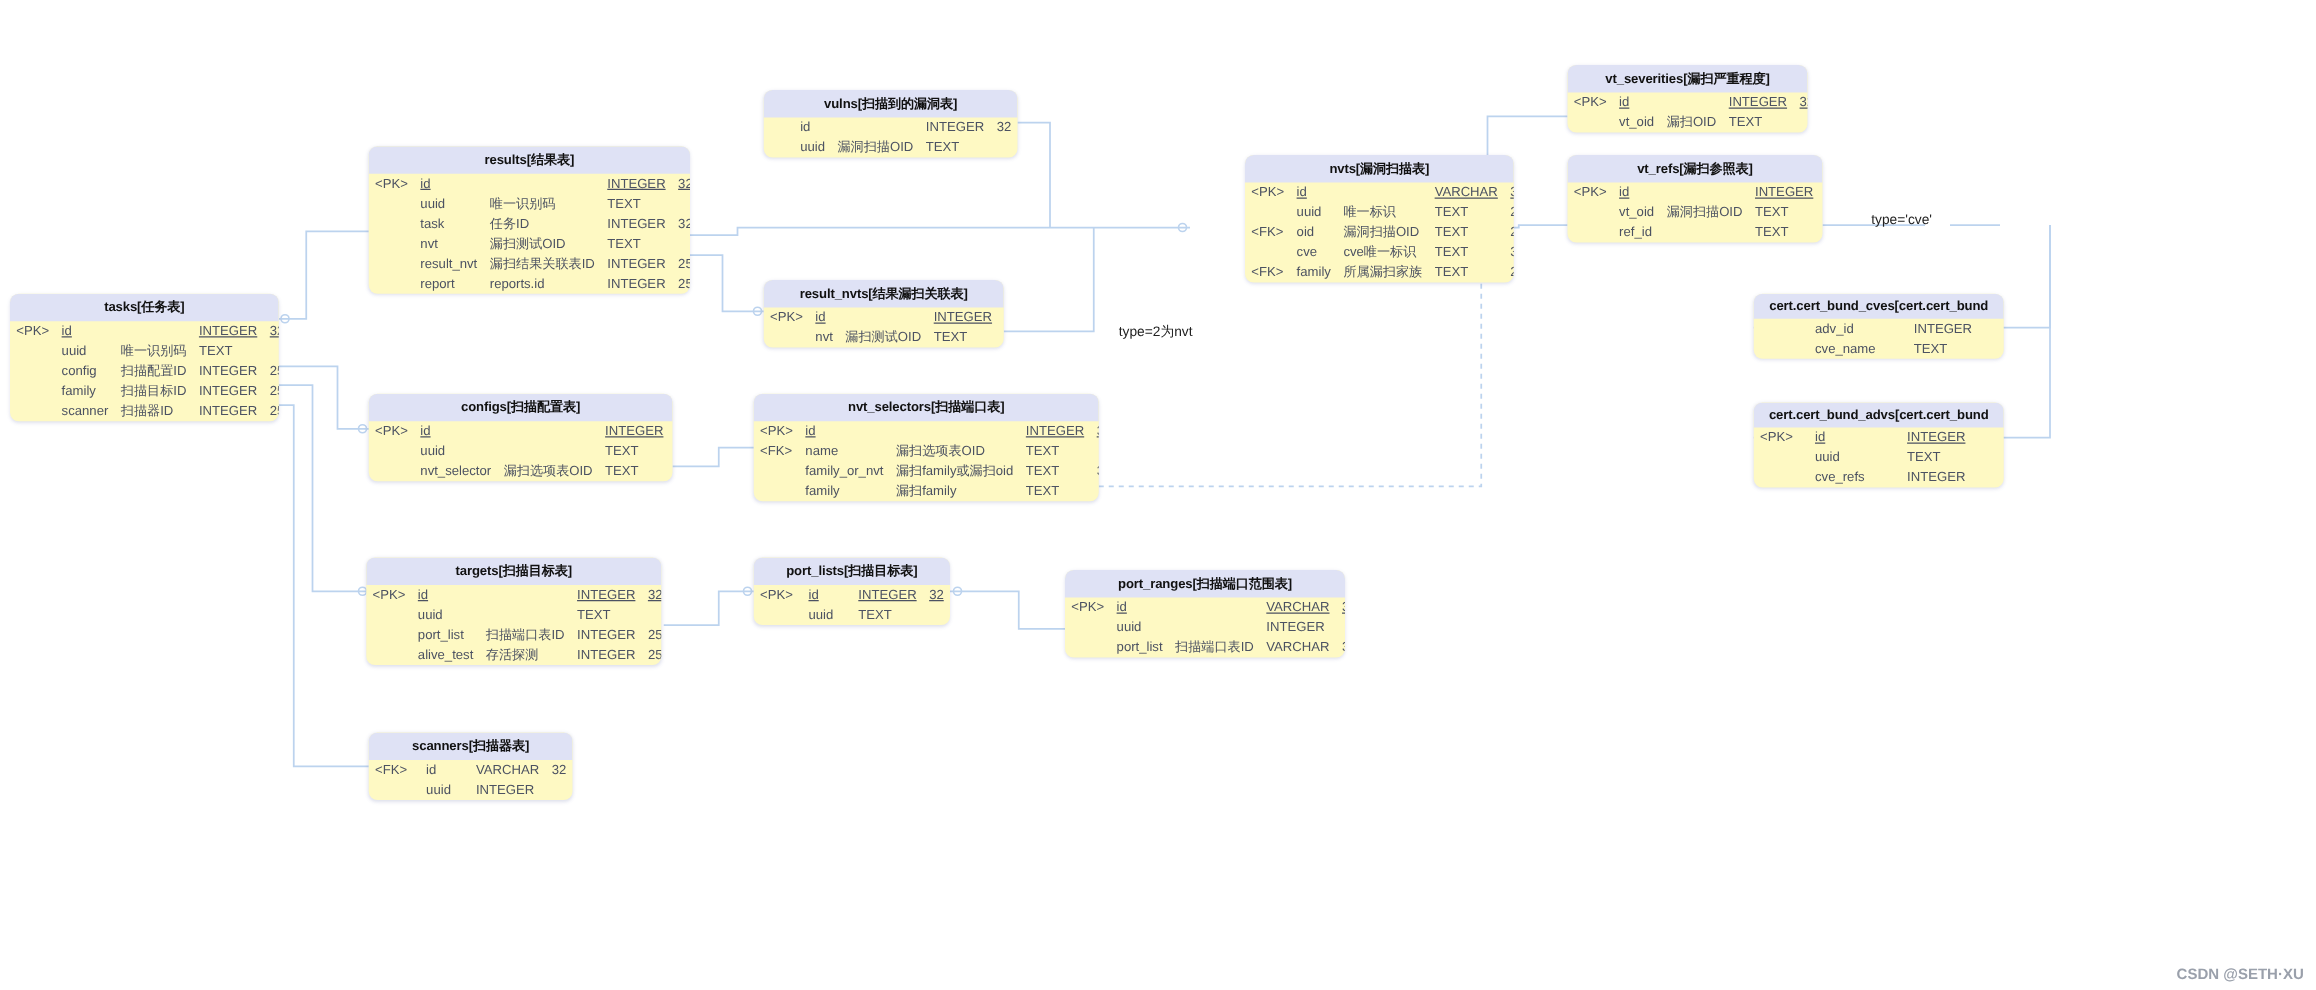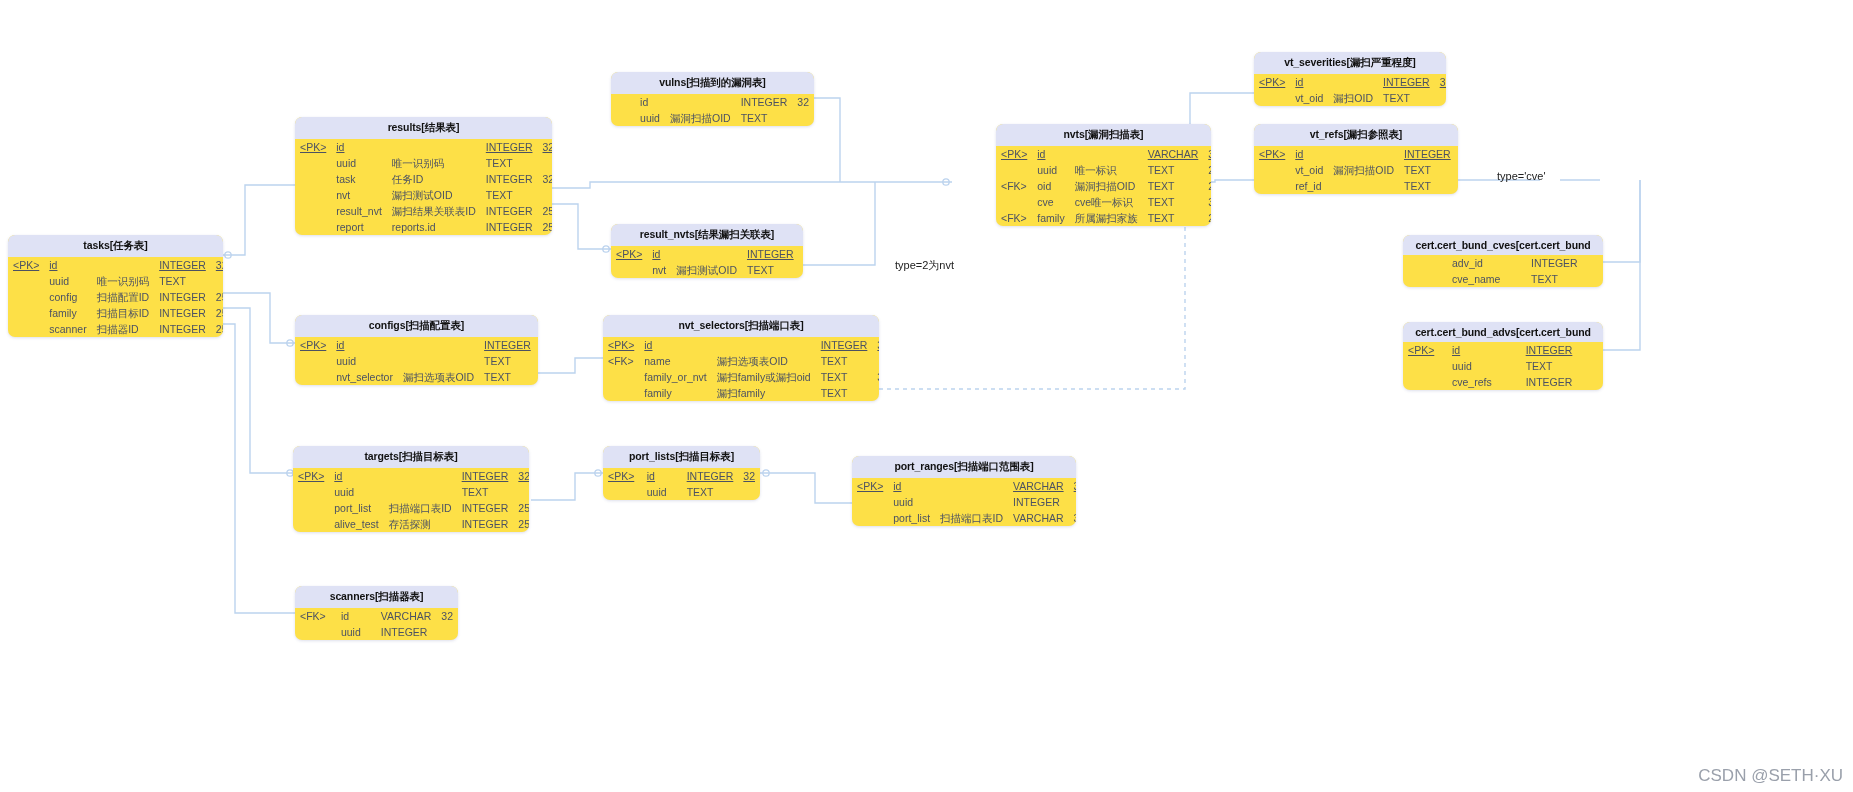--- a/index.html
+++ b/index.html
@@ -1,38 +1,38 @@
 <!DOCTYPE html>
 <html><head>
 <meta charset="utf-8">
 <style>
   html,body{margin:0;padding:0;background:#ffffff;}
   body{width:1853px;height:792px;position:relative;overflow:hidden;
        font-family:"Liberation Sans","DejaVu Sans",sans-serif;}
   #canvas{position:absolute;left:0;top:0;width:1853px;height:792px;}
   svg#wires{position:absolute;left:0;top:0;width:1853px;height:792px;pointer-events:none;}
 
-  .tbl{position:absolute;background:#fde047;border-radius:7px;
+  .tbl{position:absolute;background:#fef9c3;border-radius:7px;
        box-shadow:0 1px 3px rgba(90,100,160,.20);overflow:hidden;}
   .tbl .hdr{background:#dfe2f5;color:#111;font-weight:bold;font-size:10.5px;
             text-align:center;padding:4px 6px 4px 6px;letter-spacing:-.1px;}
   .tbl table{border-collapse:collapse;width:100%;}
   .tbl td{font-size:10.5px;color:#4c5262;padding:1.5px 5px;white-space:nowrap;
           vertical-align:middle;line-height:13px;}
   .c-key{color:#5a6075;width:34px;text-align:left;}
-  .c-key.pk{text-decoration:underline;}
+  .c-key.pk{}
   .c-name{color:#4c5262;}
   .c-name.pk{text-decoration:underline;}
   .c-cmt{color:#4c5262;}
   .c-type{color:#4c5262;}
   .c-type.pk{text-decoration:underline;}
   .c-len{color:#4c5262;text-align:left;}
   .c-len.pk{text-decoration:underline;}
   .lbl{position:absolute;font-size:11px;color:#222;white-space:nowrap;}
-  .watermark{position:absolute;right:10px;bottom:6px;font-size:17px;color:#9aa0ab;}
+  .watermark{position:absolute;right:10px;bottom:6px;font-size:12px;color:#9aa0ab;font-weight:bold;}
 </style>
 </head>
 <body>
 
 <div id="canvas">
 
   <svg id="wires" viewBox="0 0 1853 792" xmlns="http://www.w3.org/2000/svg">
     <g fill="none" stroke="#bcd3ee" stroke-width="1.4">
 
       <path d="M223,255 L245,255 L245,185 L295,185"></path>

